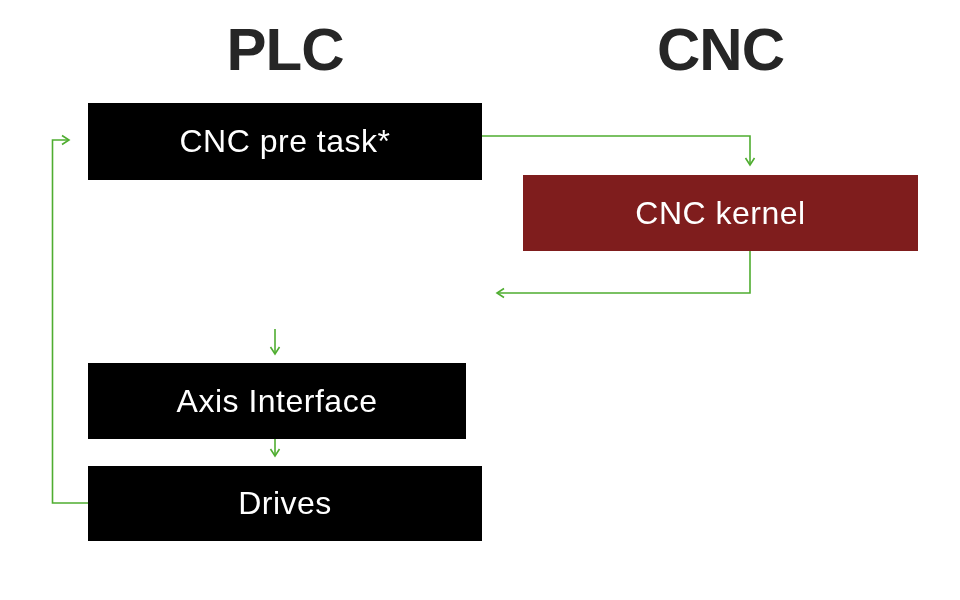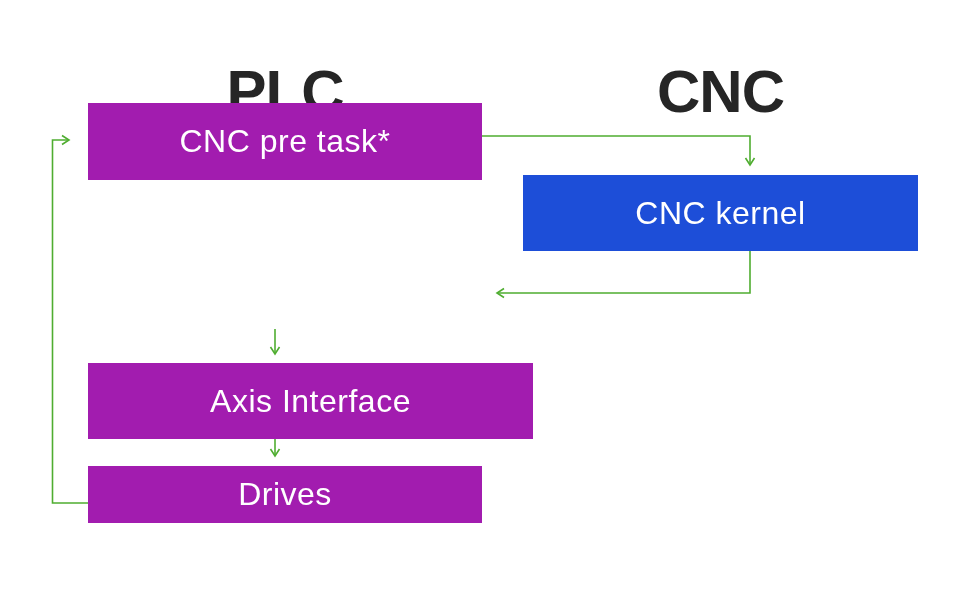--- a/index.html
+++ b/index.html
@@ -18,43 +18,42 @@
   .col-title {
     position: absolute;
     top: 18px;
     height: 64px;
     line-height: 64px;
     text-align: center;
     font-size: 60px;
     font-weight: 700;
     letter-spacing: -1px;
     color: #262626;
-    margin-top: 42px;
   }
   .col-title.left  { left: 88px;  width: 394px; }
   .col-title.right { left: 523px; width: 395px; }
 
   .node {
     position: absolute;
     display: flex;
     align-items: center;
     justify-content: center;
     color: #ffffff;
     font-size: 32px;
     font-weight: 300;
     letter-spacing: 0.5px;
   }
-  .node.green { background: #a21caf; }
-  .node.gray  { background: #1d4ed8; }
+  .node.green { background: #000000; }
+  .node.gray  { background: #7f1d1d; }
 
   .node.pre    { left: 88px;  top: 103px; width: 394px; height: 77px; }
   .node.kernel { left: 523px; top: 175px; width: 395px; height: 76px; }
   .node.post   { left: 88px;  top: 253px; width: 394px; height: 76px; }
-  .node.axis   { left: 88px;  top: 363px; width: 445px; height: 76px; align-items: center; }
-  .node.drives { left: 88px;  top: 466px; width: 394px; height: 57px; }
+  .node.axis   { left: 88px;  top: 363px; width: 378px; height: 76px; align-items: center; }
+  .node.drives { left: 88px;  top: 466px; width: 394px; height: 75px; }
 
   .connectors {
     position: absolute;
     left: 0; top: 0;
     width: 960px; height: 600px;
     pointer-events: none;
   }
   .connectors path {
     fill: none;
     stroke: #4fad30;

